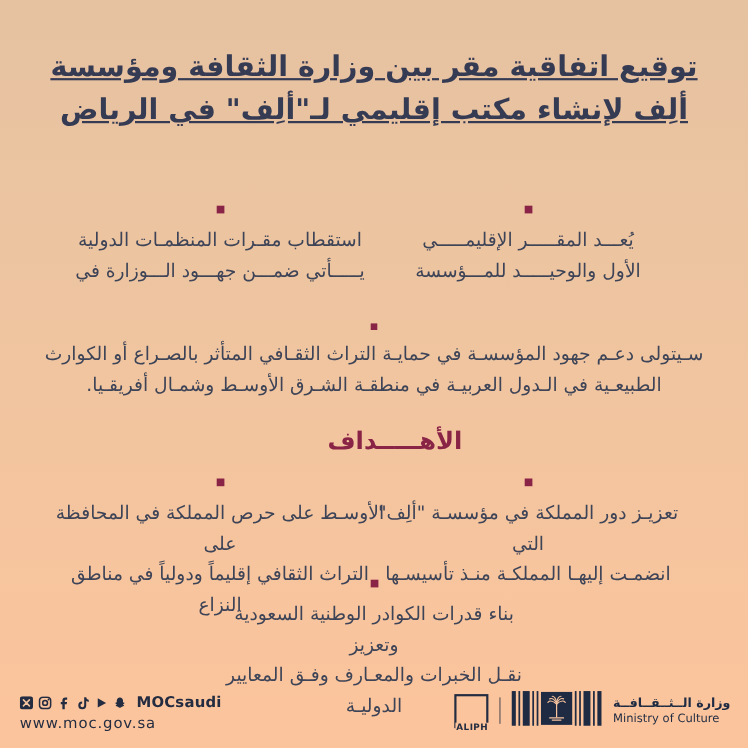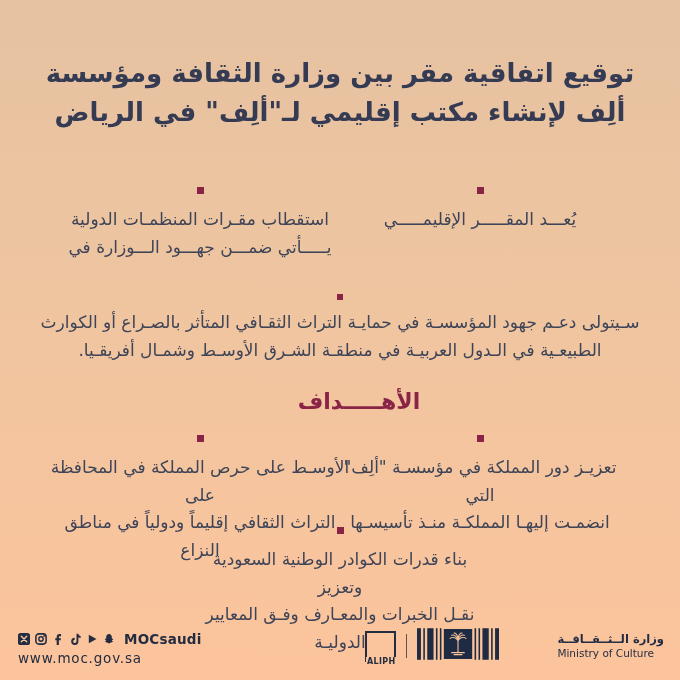--- a/index.html
+++ b/index.html
@@ -3,22 +3,22 @@
 <meta charset="utf-8">
 <style>
   html,body{margin:0;padding:0;}
   body{font-family:"DejaVu Sans",sans-serif;}
   .canvas{
     position:relative;width:680px;height:680px;overflow:hidden;
     background:linear-gradient(180deg,#E6C2A1 0%,#EFC5A0 45%,#FCC49C 100%);
   }
   
   .title{
-    position:absolute;top:54px;left:0;width:680px;text-align:center;
-    direction:rtl;color:#363B54;font-size:26px;font-weight:700;line-height:1.5;
+    position:absolute;top:42px;left:0;width:680px;text-align:center;
+    direction:rtl;color:#363B54;font-size:26px;font-weight:700;line-height:1.5;text-decoration:underline;
   }
   
   .bullet{display:block;width:7px;height:7px;background:#8A2446;margin:0 auto 12px auto;}
   .bullet.small{width:6px;height:6px;margin-bottom:9px;}
   
   .point{position:absolute;width:300px;text-align:center;direction:rtl;
     color:#3E4457;font-size:17px;line-height:1.62;font-weight:500;}
   .pt-right{left:330px;}
   .pt-left{left:50px;}
   .row-intro{top:187px;}
@@ -34,37 +34,38 @@
   .footer-left{position:absolute;left:18px;bottom:14px;color:#232C40;direction:ltr;}
   .social-row{display:flex;align-items:center;gap:5px;}
   .social-row svg{display:block;}
   .handle{font-size:13.5px;font-weight:700;margin-left:4px;letter-spacing:.2px;}
   .website{font-size:13.5px;letter-spacing:.8px;margin-top:3px;}
   .footer-right{position:absolute;right:16px;bottom:16px;display:flex;align-items:center;gap:10px;direction:ltr;}
   .aliph{width:27px;height:27px;border:2px solid #232C40;position:relative;}
   .aliph-label{position:absolute;left:-1px;bottom:-6px;font-size:8px;font-weight:700;
     color:#232C40;background:#FBC49D;padding:0 1px;letter-spacing:.4px;}
   .sep{width:1.5px;height:24px;background:#232C40;opacity:.75;}
-  .moc-wordmark{color:#1F2B42;line-height:1.25;margin-left:48px;}
+  .moc-wordmark{color:#1F2B42;line-height:1.25;}
   .moc-ar{font-size:11.5px;font-weight:700;direction:rtl;text-align:left;}
   .moc-en{font-size:10.5px;font-weight:500;}
 </style>
 </head>
 <body>
 
 <div class="canvas">
 
   <header class="title">
     <div>توقيع اتفاقية مقر بين وزارة الثقافة ومؤسسة</div>
     <div>ألِف لإنشاء مكتب إقليمي لـ"ألِف" في الرياض</div>
   </header>
 
   <div class="point pt-right row-intro">
     <span class="bullet"></span>
     <div>يُعـــد المقـــــر الإقليمـــــي</div>
+    <div>الأول والوحيـــــد للمـــؤسسة</div>
   </div>
   <div class="point pt-left row-intro">
     <span class="bullet"></span>
     <div>استقطاب مقـرات المنظمـات الدولية</div>
     <div>يـــــأتي ضمـــن جهـــود الـــوزارة في</div>
   </div>
 
   <section class="summary">
     <span class="bullet small"></span>
     <div>سـيتولى دعـم جهود المؤسسـة في حمايـة التراث الثقـافي المتأثر بالصـراع أو الكوارث</div>

